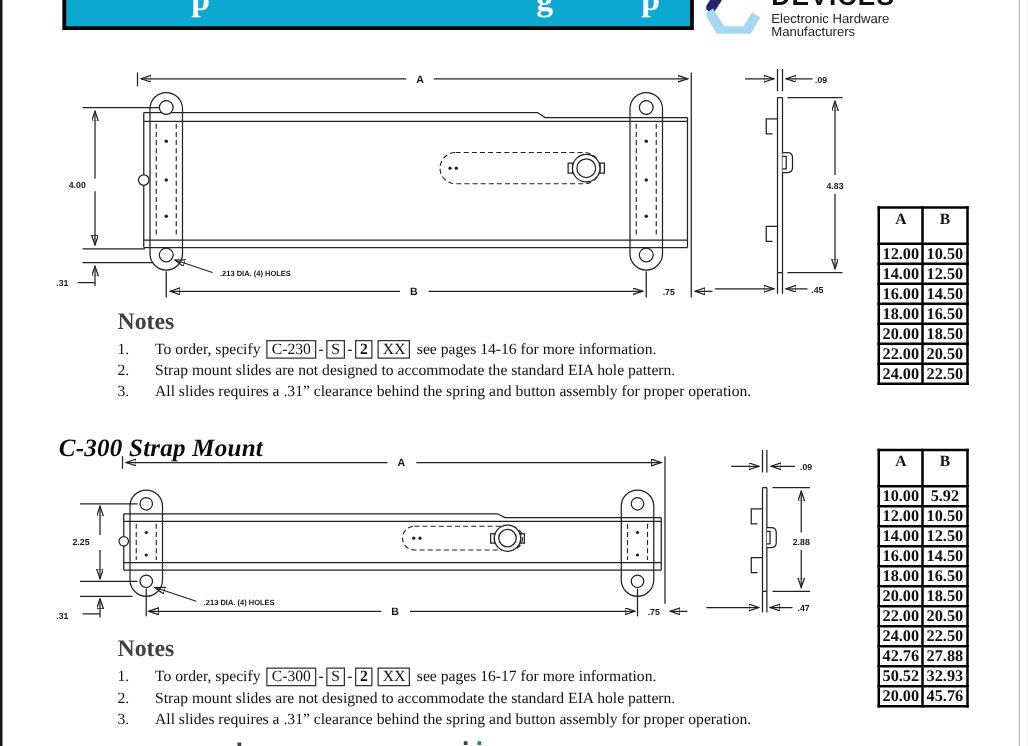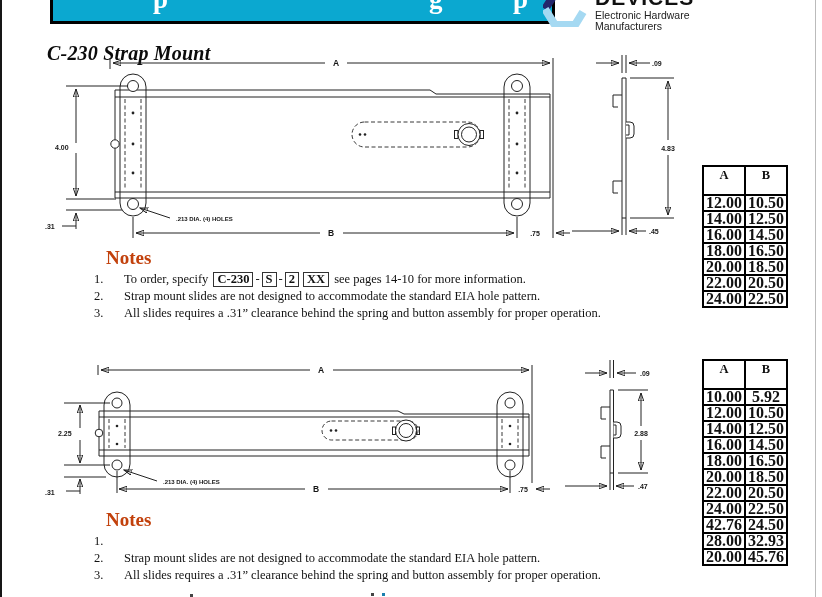--- a/index.html
+++ b/index.html
@@ -7,21 +7,21 @@
         font-family:"Liberation Serif",serif;color:#111;}
   .edge-left{position:absolute;left:0;top:0;width:2px;height:597px;background:#161616;}
   .edge-right{position:absolute;left:815px;top:0;width:1px;height:597px;background:#bbbbbb;}
 
   
   .banner{position:absolute;left:50px;top:-4px;width:505px;height:28px;background:#0ba8d0;
           border:3px solid #000;box-sizing:border-box;overflow:hidden;}
   .banner .glyph{position:absolute;top:-15px;color:#fff;font:bold 27px "Liberation Serif",serif;}
 
   
-  .logo{position:absolute;left:543px;top:0;width:160px;height:54px;}
+  .logo{position:absolute;left:565px;top:0;width:160px;height:54px;}
   .logo svg{position:absolute;left:0;top:0;}
   .wordmark-clip{position:absolute;left:52px;top:0;width:110px;height:9px;overflow:hidden;}
   .wordmark-clip span{display:block;margin-top:-14px;font:800 21px "Liberation Sans",sans-serif;
                       letter-spacing:1px;color:#101010;}
   .tagline{position:absolute;left:52px;top:10px;font:10.5px "Liberation Sans",sans-serif;
            line-height:11px;color:#222;}
 
   .sec-title{position:absolute;left:47px;font:italic 900 20px "Liberation Serif",serif;
              color:#0b0b0b;letter-spacing:.2px;}
 
@@ -32,30 +32,30 @@
   .draw .fw{fill:#fff;}
   .draw .nostroke{stroke:none;}
   .draw .dot{fill:#222;stroke:none;}
   .draw text{stroke:none;fill:#151515;font-family:"Liberation Sans",sans-serif;font-weight:bold;}
   .draw .dt{font-size:7px;}
   .draw .dl{font-size:8.5px;}
   .draw .ds{font-size:6px;}
 
   
   .notes{position:absolute;left:94px;width:620px;}
-  .notes h3{margin:0 0 3px 12px;font:bold 19px "Liberation Serif",serif;color:#c2410c;}
+  .notes h3{margin:0 0 3px 0;font:bold 19px "Liberation Serif",serif;color:#404040;}
   .note-line{display:flex;align-items:baseline;font:12.5px "Liberation Serif",serif;margin-bottom:2px;}
   .note-num{width:30px;flex:0 0 30px;}
-  .obox{display:inline-block;border:1px solid #333;padding:0 3px;margin:0 2px;line-height:13px;background:#fff;font-weight:bold;}
+  .obox{display:inline-block;border:1px solid #333;padding:0 3px;margin:0 2px;line-height:13px;background:#fff;}
   .obox.b{font-weight:bold;}
 
   
   .dtable{position:absolute;border-collapse:collapse;background:#fff;}
   .dtable th,.dtable td{border:2px solid #000;width:29px;text-align:center;
-       font-family:"Liberation Serif",serif;font-weight:bold;font-size:16px;
+       font-family:"Liberation Serif",serif;font-weight:bold;font-size:13px;
        height:14px;line-height:14px;padding:0 2px;}
   .dtable th{height:26px;vertical-align:top;font-size:12.5px;padding-top:1px;}
 
   .cut{position:absolute;width:3px;height:3px;background:#444;}
 </style>
 </head>
 <body>
 
 <div class="page">
   <div class="edge-left"></div>
@@ -74,21 +74,20 @@
     </svg>
     <div class="wordmark-clip">
       <span>DEVICES</span>
     </div>
     <div class="tagline">
       <div>Electronic Hardware</div>
       <div>Manufacturers</div>
     </div>
   </div>
 
-  <h2 class="sec-title" style="top:25px">C-230 Strap Mount</h2>
 
   <svg class="draw" style="left:40px;top:55px" width="650" height="195" viewBox="0 0 650 195">
     <defs>
       <marker id="ah1" markerWidth="9" markerHeight="6" refX="8" refY="2.75" orient="auto" markerUnits="userSpaceOnUse">
         <path d="M0 0 L8 2.75 L0 5.5 Z" fill="#222" stroke="none"></path>
       </marker>
     </defs>
     <g>
       <line x1="70" y1="3" x2="70" y2="14"></line>
       <line x1="513" y1="3" x2="513" y2="183"></line>
@@ -228,33 +227,34 @@
       </tbody>
   </table>
 
   <div class="notes" style="top:247px">
     <h3>Notes</h3>
     <div class="note-line">
       <span class="note-num">1.</span>
       <span>
         <span>To order, specify</span>
         <span class="obox">C-230</span><span>-</span><span class="obox">S</span><span>-</span><span class="obox b">2</span><span class="obox">XX</span>
-        <span>see pages 14-10 for more information.</span>
+        <span>see pages 14-16 for more information.</span>
       </span>
     </div>
     <div class="note-line">
       <span class="note-num">2.</span>
       <span>Strap mount slides are not designed to accommodate the standard EIA hole pattern.</span>
     </div>
     <div class="note-line">
       <span class="note-num">3.</span>
       <span>All slides requires a .31” clearance behind the spring and button assembly for proper operation.</span>
     </div>
   </div>
 
+  <h2 class="sec-title" style="top:331px">C-300 Strap Mount</h2>
 
   <svg class="draw" style="left:40px;top:360px" width="650" height="150" viewBox="0 0 650 150">
     <defs>
       <marker id="ah2" markerWidth="9" markerHeight="6" refX="8" refY="2.75" orient="auto" markerUnits="userSpaceOnUse">
         <path d="M0 0 L8 2.75 L0 5.5 Z" fill="#222" stroke="none"></path>
       </marker>
     </defs>
     <g>
       <line x1="58" y1="5" x2="58" y2="15"></line>
       <line x1="492" y1="5" x2="492" y2="133"></line>
@@ -388,37 +388,42 @@
         <tr>
           <td>22.00</td>
           <td>20.50</td>
         </tr>
         <tr>
           <td>24.00</td>
           <td>22.50</td>
         </tr>
         <tr>
           <td>42.76</td>
-          <td>24.50</td>
-        </tr>
-        <tr>
-          <td>28.00</td>
+          <td>27.88</td>
+        </tr>
+        <tr>
+          <td>50.52</td>
           <td>32.93</td>
         </tr>
         <tr>
           <td>20.00</td>
           <td>45.76</td>
         </tr>
       </tbody>
   </table>
 
   <div class="notes" style="top:509px">
     <h3>Notes</h3>
     <div class="note-line">
       <span class="note-num">1.</span>
+      <span>
+        <span>To order, specify</span>
+        <span class="obox">C-300</span><span>-</span><span class="obox">S</span><span>-</span><span class="obox b">2</span><span class="obox">XX</span>
+        <span>see pages 16-17 for more information.</span>
+      </span>
     </div>
     <div class="note-line">
       <span class="note-num">2.</span>
       <span>Strap mount slides are not designed to accommodate the standard EIA hole pattern.</span>
     </div>
     <div class="note-line">
       <span class="note-num">3.</span>
       <span>All slides requires a .31” clearance behind the spring and button assembly for proper operation.</span>
     </div>
   </div>

